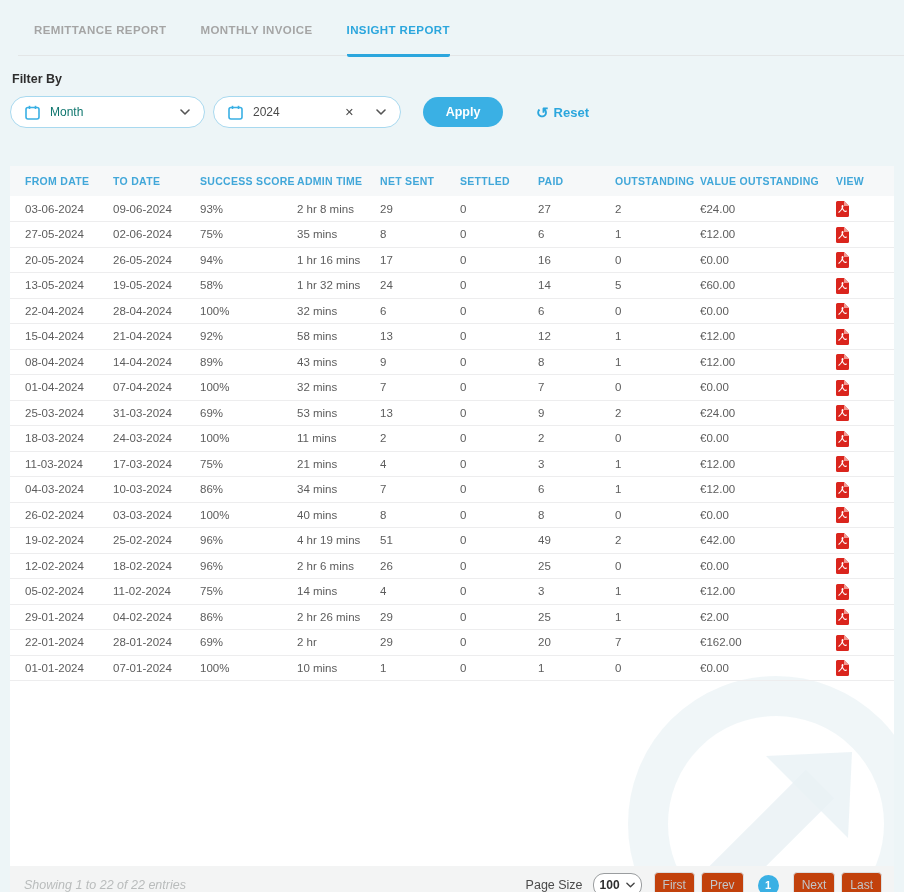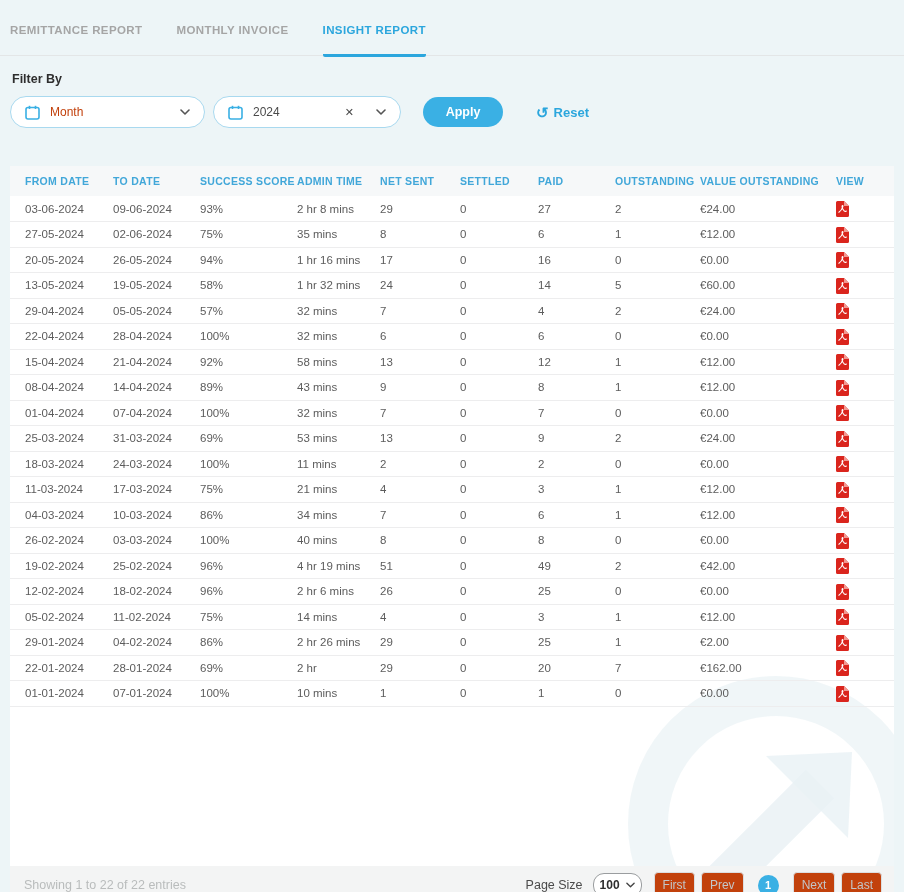--- a/index.html
+++ b/index.html
@@ -6,23 +6,24 @@
   html,body { width:904px; height:892px; overflow:hidden; }
   body {
     font-family:"Liberation Sans", sans-serif;
     background:#edf5f7;
     color:#5c5c5c;
     position:relative;
   }
   
   .tabbar {
     display:flex; gap:34px;
-    padding-left:10px;
+    padding-left:16px;
     height:56px;
     border-bottom:1px solid #e3e6e7;
+    margin-left:18px;
   }
   .tab {
     font-size:11.5px; font-weight:700; letter-spacing:.4px;
     color:#a5a5a5;
     display:flex; align-items:center;
     border-bottom:3px solid transparent;
     margin-bottom:-2px;
     cursor:pointer;
     padding-top:6px;
   }
@@ -31,21 +32,21 @@
   .filter-label {
     margin:16px 0 10px 12px;
     font-size:12.5px; font-weight:700; color:#2e2e2e;
   }
   .filter-row { display:flex; align-items:center; margin-left:10px; }
   .select-pill {
     height:32px; background:#fff;
     border:1px solid #a9d9ef; border-radius:16px;
     display:flex; align-items:center;
     padding:0 14px; gap:10px;
-    font-size:12px; color:#c2410c;
+    font-size:12px; color:#0f766e;
     cursor:pointer;
   }
   .select-pill.month { width:195px; margin-right:8px; }
   .select-pill.year  { width:188px; margin-right:22px; color:#4a4a4a; }
   .sel-text { flex:1; }
   .clear-x { font-size:11px; color:#4a4a4a; margin-right:12px; cursor:pointer; }
   .apply {
     width:80px; height:30px; border:none; border-radius:15px;
     background:#3ab0e4; color:#fff; font-size:12.5px; font-weight:600;
     font-family:"Liberation Sans", sans-serif;
@@ -81,21 +82,21 @@
   }
   .pdf-icon { display:inline-block; cursor:pointer; line-height:0; margin-top:3px; }
   
   .footerbar {
     position:absolute; left:0; bottom:0; z-index:2;
     width:884px; height:38px;
     background:#f3f4f4;
     display:flex; align-items:center; justify-content:space-between;
     padding:0 12px 0 14px;
   }
-  .showing { font-size:12.5px; color:#b9bcbc; }
+  .showing { font-size:12.5px; color:#b9bcbc;font-style:italic; }
   .pager { display:flex; align-items:center; gap:6px; }
   .ps-label { font-size:12.5px; color:#4a4a4a; margin-right:4px; }
   .ps-select {
     height:24px; min-width:46px; background:#fff;
     border:1px solid #9a9d9f; border-radius:11px;
     display:flex; align-items:center; gap:6px;
     padding:0 6px; font-size:12px; color:#2e2e2e; font-weight:600;
     cursor:pointer; margin-right:6px;
   }
   .pg-btn {
@@ -267,40 +268,20 @@
         <span class="pdf-icon">
           <svg width="13" height="16" viewBox="0 0 13 16">
             <path d="M1.5 0 H8 L13 5 V14.5 A1.5 1.5 0 0 1 11.5 16 H1.5 A1.5 1.5 0 0 1 0 14.5 V1.5 A1.5 1.5 0 0 1 1.5 0 Z" fill="#da251d"></path>
             <path d="M8 0 L13 5 H8 Z" fill="#f09a93"></path>
             <path d="M2.9 11.3 C4.5 10.3 6 8.1 6.8 5.9 C7.2 4.7 6.6 4.1 6.2 4.8 C5.7 5.8 6.6 8.5 8 9.7 C9 10.5 10.1 10.7 10.3 10.0" fill="none" stroke="#ffffff" stroke-width="1.1" stroke-linecap="round"></path>
           </svg>
         </span>
       </td>
     </tr>
         <tr>
-      <td>29-04-2024</td>
-      <td>05-05-2024</td>
-      <td>57%</td>
-      <td>32 mins</td>
-      <td>7</td>
-      <td>0</td>
-      <td>4</td>
-      <td>2</td>
-      <td>€24.00</td>
-      <td>
-        <span class="pdf-icon">
-          <svg width="13" height="16" viewBox="0 0 13 16">
-            <path d="M1.5 0 H8 L13 5 V14.5 A1.5 1.5 0 0 1 11.5 16 H1.5 A1.5 1.5 0 0 1 0 14.5 V1.5 A1.5 1.5 0 0 1 1.5 0 Z" fill="#da251d"></path>
-            <path d="M8 0 L13 5 H8 Z" fill="#f09a93"></path>
-            <path d="M2.9 11.3 C4.5 10.3 6 8.1 6.8 5.9 C7.2 4.7 6.6 4.1 6.2 4.8 C5.7 5.8 6.6 8.5 8 9.7 C9 10.5 10.1 10.7 10.3 10.0" fill="none" stroke="#ffffff" stroke-width="1.1" stroke-linecap="round"></path>
-          </svg>
-        </span>
-      </td>
-    </tr>
-        <tr>
       <td>22-04-2024</td>
       <td>28-04-2024</td>
       <td>100%</td>
       <td>32 mins</td>
       <td>6</td>
       <td>0</td>
       <td>6</td>
       <td>0</td>
       <td>€0.00</td>
       <td>

